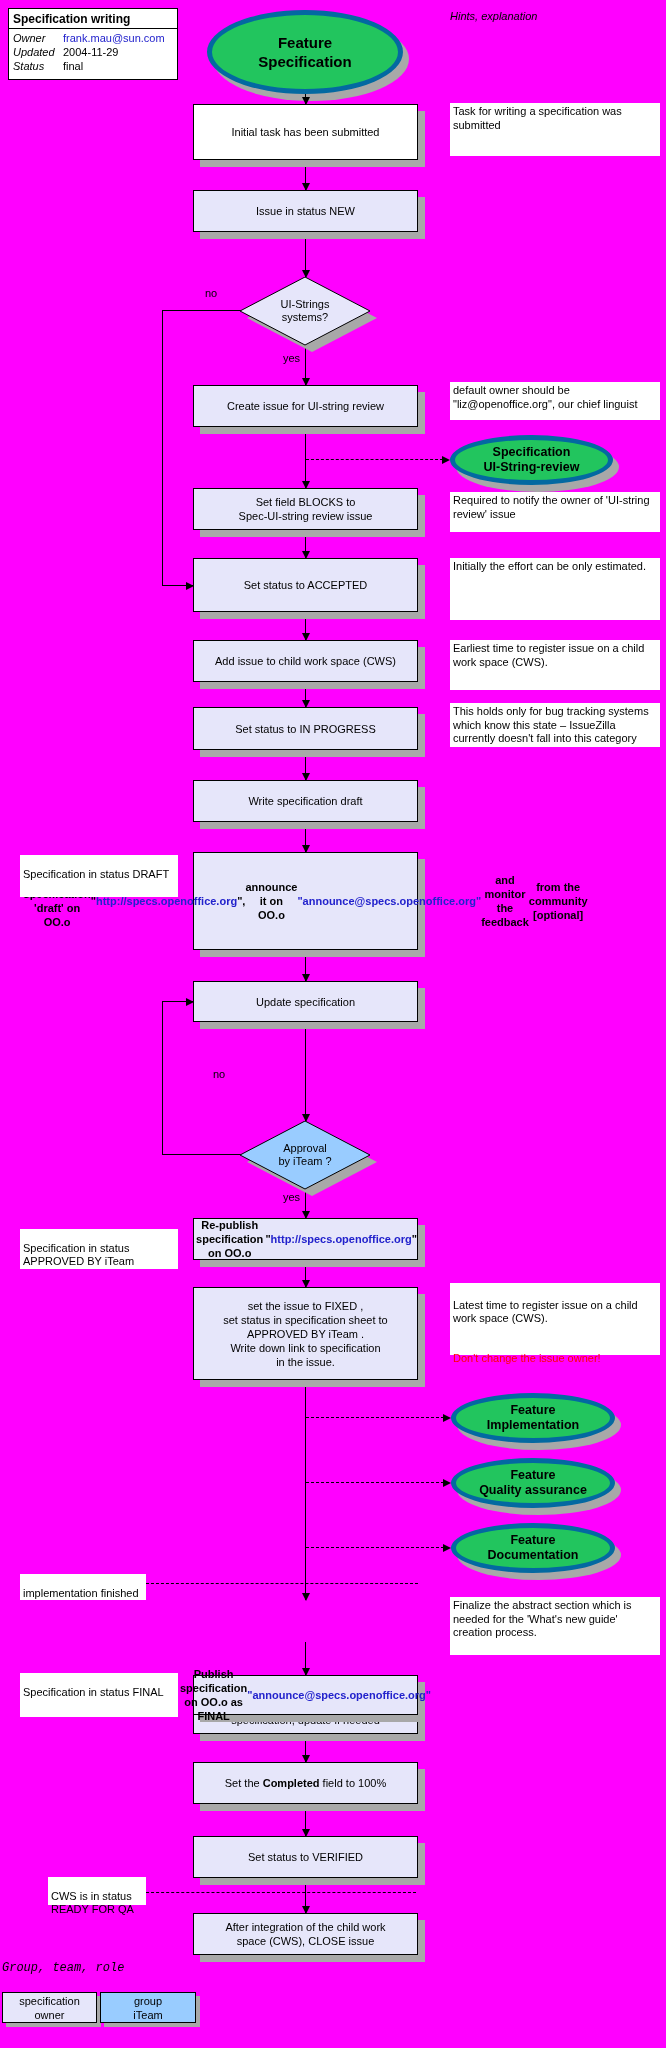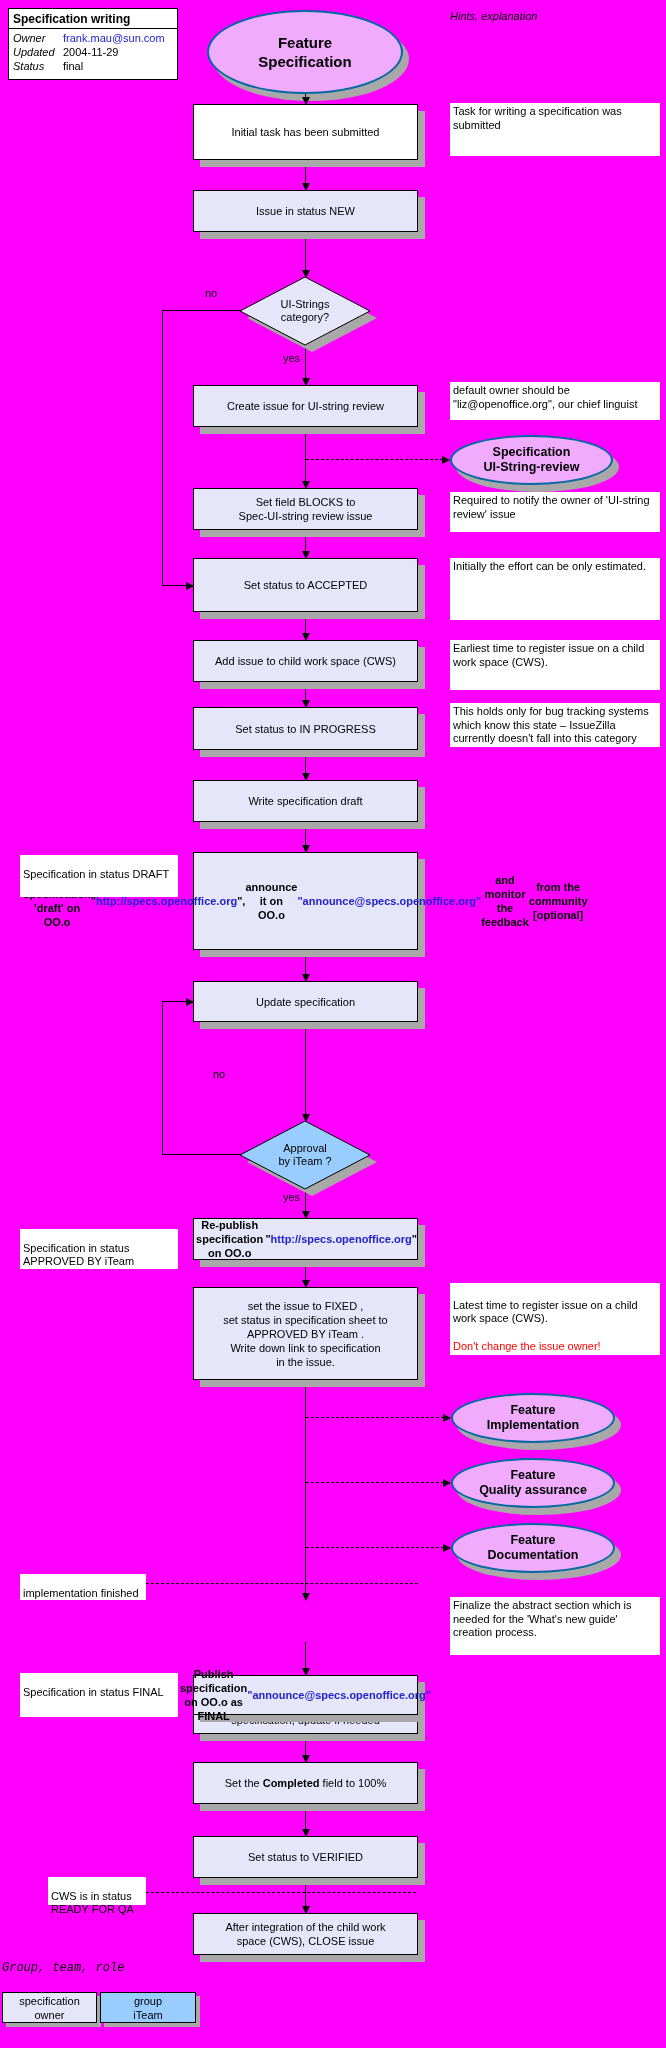--- a/index.html
+++ b/index.html
@@ -11,21 +11,21 @@
        box-shadow:7px 7px 0 #a8a8a8;display:flex;align-items:center;justify-content:center;
        text-align:center;font-size:11px;line-height:14px;white-space:pre-line;}
   .box.white{background:#fff;}
   .box-col{font-weight:bold;}
   
   .hint{position:absolute;background:#fff;font-size:11px;line-height:13.5px;
         padding:2px 3px;white-space:pre-line;}
   .slabel{position:absolute;background:#fff;font-size:11px;line-height:13px;
         padding:13px 3px;white-space:pre-line;}
   
-  .ell{position:absolute;background:#f0abfc;border:2px solid #0369a1;border-radius:50%;
+  .ell{position:absolute;background:#22c55e;border:5px solid #0369a1;border-radius:50%;
        box-shadow:6px 7px 0 #a8a8a8;display:flex;align-items:center;justify-content:center;
        text-align:center;font-weight:bold;white-space:pre-line;font-size:12.5px;line-height:15px;}
   .ell.big{font-size:15px;line-height:19px;}
   
   .vline{position:absolute;width:1px;background:#000;}
   .hline{position:absolute;height:1px;background:#000;}
   .varrow{position:absolute;width:1px;background:#000;}
   .varrow::after{content:"";position:absolute;bottom:-1px;left:-3.5px;width:0;height:0;
        border:4px solid transparent;border-bottom:none;border-top:8px solid #000;}
   .harrow{position:absolute;height:1px;background:#000;}
@@ -168,21 +168,21 @@
 
   <div class="box" style="left:193px;top:1836px;width:225px;height:42px">Set status to VERIFIED</div>
   <div class="box" style="left:193px;top:1913px;width:225px;height:42px">After integration of the child work
 space (CWS), CLOSE issue</div>
 
   <svg class="dia" style="left:240px;top:277px" width="140" height="78" viewBox="0 0 140 78">
     <polygon points="72,7 137,41 72,75 7,41" fill="#a8a8a8"></polygon>
     <polygon points="65,0 130,34 65,68 0,34" fill="#e6e6fa" stroke="#000" stroke-width="1"></polygon>
   </svg>
   <div class="dtext" style="left:240px;top:277px;width:130px;height:68px">UI-Strings
-category?</div>
+systems?</div>
 
   <svg class="dia" style="left:240px;top:1121px" width="140" height="78" viewBox="0 0 140 78">
     <polygon points="72,7 137,41 72,75 7,41" fill="#a8a8a8"></polygon>
     <polygon points="65,0 130,34 65,68 0,34" fill="#99ccff" stroke="#000" stroke-width="1"></polygon>
   </svg>
   <div class="dtext" style="left:240px;top:1121px;width:130px;height:68px">Approval
 by iTeam ?</div>
 
   <div class="ell" style="left:450px;top:435px;width:163px;height:50px">Specification
 UI-String-review</div>
@@ -209,21 +209,21 @@
   <div class="hint" style="left:450px;top:492px;width:210px;height:40px">Required to notify the owner of 'UI-string
 review' issue</div>
   <div class="hint" style="left:450px;top:640px;width:210px;height:50px">Earliest time to register issue on a child
 work space (CWS).</div>
   <div class="hint" style="left:450px;top:703px;width:210px;height:44px">This holds only for bug tracking systems
 which know this state – IssueZilla
 currently doesn't fall into this category</div>
   <div class="hint" style="left:450px;top:1283px;width:210px;height:72px">
     <div style="white-space:pre-line">Latest time to register issue on a child
 work space (CWS).</div>
-    <div class="alert" style="margin-top:1px">Don't change the issue owner!</div>
+    <div class="alert" style="margin-top:13px">Don't change the issue owner!</div>
   </div>
   <div class="hint" style="left:450px;top:1597px;width:210px;height:58px">Finalize the abstract section which is
 needed for the 'What's new guide'
 creation process.</div>
 
   <div class="lgd-title">Group, team, role</div>
   <div class="lgd" style="left:2px;top:1992px;width:95px;height:31px">specification
 owner</div>
   <div class="lgd blue" style="left:100px;top:1992px;width:96px;height:31px">group
 iTeam</div>

